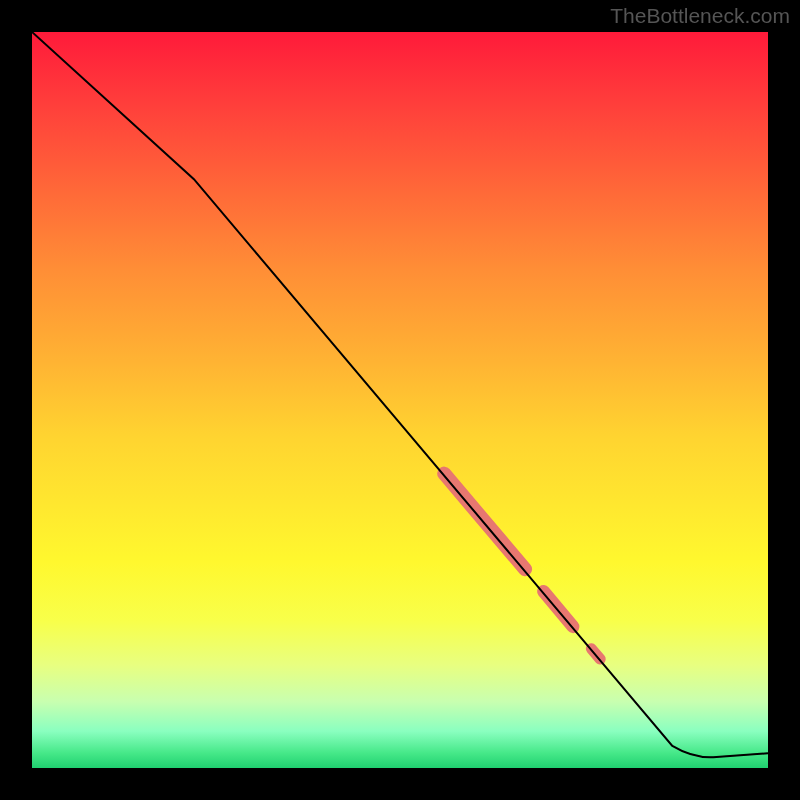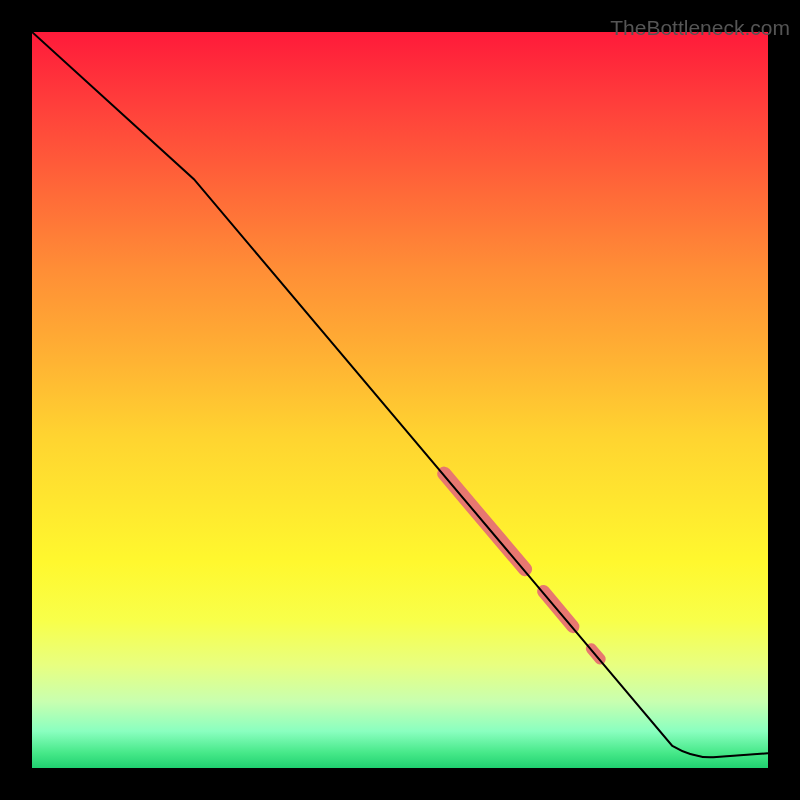--- a/index.html
+++ b/index.html
@@ -6,21 +6,21 @@
   body {
     width: 800px;
     height: 800px;
     background: #000;
     position: relative;
     overflow: hidden;
     font-family: Arial, sans-serif;
   }
   .watermark {
     position: absolute;
-    top: 16px;
+    top: 4px;
     right: 10px;
     color: #555;
     font-size: 21px;
     font-weight: 500;
     z-index: 10;
   }
   .plot {
     position: absolute;
     left: 32px;
     top: 32px;

